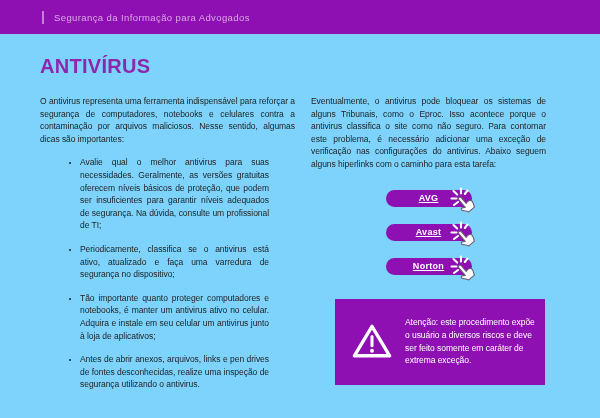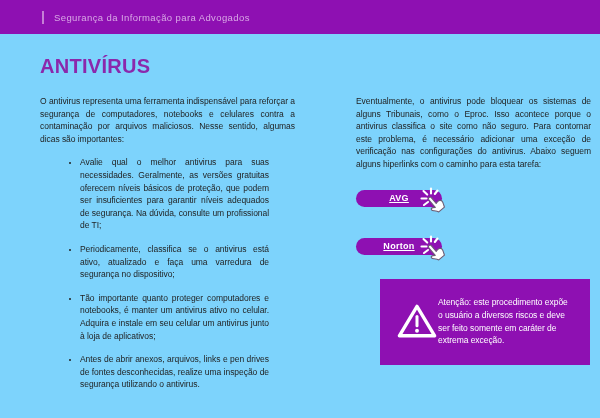--- a/index.html
+++ b/index.html
@@ -30,50 +30,50 @@
   
   h1.page-title{
     margin:21px 0 17px 40px;
     color:var(--purple-heading);
     font-size:20px;font-weight:bold;letter-spacing:.3px;
   }
 
   
   .cols{display:flex;gap:16px;padding:0 30px 0 40px;}
   .col-left{width:255px;flex:none;}
-  .col-right{width:235px;flex:none;margin-left:45px;}
+  .col-right{width:235px;flex:none;}
   p,li{
     font-size:8.5px;line-height:12.6px;color:var(--body-text);
     text-align:justify;letter-spacing:-0.05px;
   }
   ul.tips{
     margin:11px 0 12px 28px;
     padding:0 26px 0 12px;
     list-style:disc outside;
   }
   ul.tips li{margin-bottom:11px;}
   ul.tips li::marker{font-size:7px;}
 
   
-  .links{margin-top:19px;display:flex;flex-direction:column;gap:31px;}
+  .links{margin-top:19px;display:flex;flex-direction:column;align-items:center;gap:17px;}
   .pill-wrap{position:relative;width:86px;height:17px;flex:none;}
   .pill{
     width:86px;height:17px;border:none;border-radius:9px;
     background:var(--purple);color:#fff;cursor:pointer;
     font-family:inherit;font-size:9px;font-weight:bold;letter-spacing:.3px;
     display:flex;align-items:center;justify-content:center;
   }
   .pill span{text-decoration:underline;}
   .click-icon{position:absolute;right:-12px;top:-3px;width:34px;height:34px;pointer-events:none;}
 
   
   .warning{
     margin:24px 0 0 24px;width:210px;height:86px;
     background:var(--purple);
-    display:flex;align-items:center;
+    display:flex;align-items:center;gap:12px;
     padding:8px 10px 8px 16px;
   }
   .warning .tri{flex:none;width:42px;height:39px;}
   .warning p{color:#fff;text-align:left;width:130px;line-height:12.8px;font-size:8.5px;}
 </style>
 </head>
 <body>
 
 <div class="page">
 
@@ -115,20 +115,39 @@
                   <line x1="4" y1="18" x2="8" y2="15"></line>
                   <line x1="17.5" y1="3.5" x2="14.8" y2="7"></line>
                 </g>
                 <g transform="rotate(-40 17 20)">
                   <path d="M15.4 9.2 c0-.9.7-1.6 1.6-1.6 s1.6.7 1.6 1.6 v7.6 l1.2-.3 c2.6-.6 4.8.4 4.8 2.3 0 .9-.3 1.9-.7 2.9 -.4 1.1-1 2.3-1.3 3.2 h-7.4 c-.6-1.2-1.9-2.7-3-4 -.7-.8-1.2-1.6-1.2-2.2 0-1.2 1.5-1.6 2.6-.8 l1.8 1.3 z" fill="#fff" stroke="#6b5c74" stroke-width="1.1" stroke-linejoin="round"></path>
                 </g>
               </svg>
             </span>
           </div>
 
+          <div class="pill-wrap">
+            <button class="pill">
+              <span>Avast</span>
+            </button>
+            <span class="click-icon">
+              <svg viewBox="0 0 34 34" width="34" height="34">
+                <g stroke="#fff" stroke-width="2.1" stroke-linecap="round">
+                  <line x1="11" y1="1.5" x2="11" y2="6.5"></line>
+                  <line x1="3.5" y1="4" x2="7.2" y2="7.6"></line>
+                  <line x1="1.5" y1="11.5" x2="6.5" y2="11.5"></line>
+                  <line x1="4" y1="18" x2="8" y2="15"></line>
+                  <line x1="17.5" y1="3.5" x2="14.8" y2="7"></line>
+                </g>
+                <g transform="rotate(-40 17 20)">
+                  <path d="M15.4 9.2 c0-.9.7-1.6 1.6-1.6 s1.6.7 1.6 1.6 v7.6 l1.2-.3 c2.6-.6 4.8.4 4.8 2.3 0 .9-.3 1.9-.7 2.9 -.4 1.1-1 2.3-1.3 3.2 h-7.4 c-.6-1.2-1.9-2.7-3-4 -.7-.8-1.2-1.6-1.2-2.2 0-1.2 1.5-1.6 2.6-.8 l1.8 1.3 z" fill="#fff" stroke="#6b5c74" stroke-width="1.1" stroke-linejoin="round"></path>
+                </g>
+              </svg>
+            </span>
+          </div>
 
           <div class="pill-wrap">
             <button class="pill">
               <span>Norton</span>
             </button>
             <span class="click-icon">
               <svg viewBox="0 0 34 34" width="34" height="34">
                 <g stroke="#fff" stroke-width="2.1" stroke-linecap="round">
                   <line x1="11" y1="1.5" x2="11" y2="6.5"></line>
                   <line x1="3.5" y1="4" x2="7.2" y2="7.6"></line>

